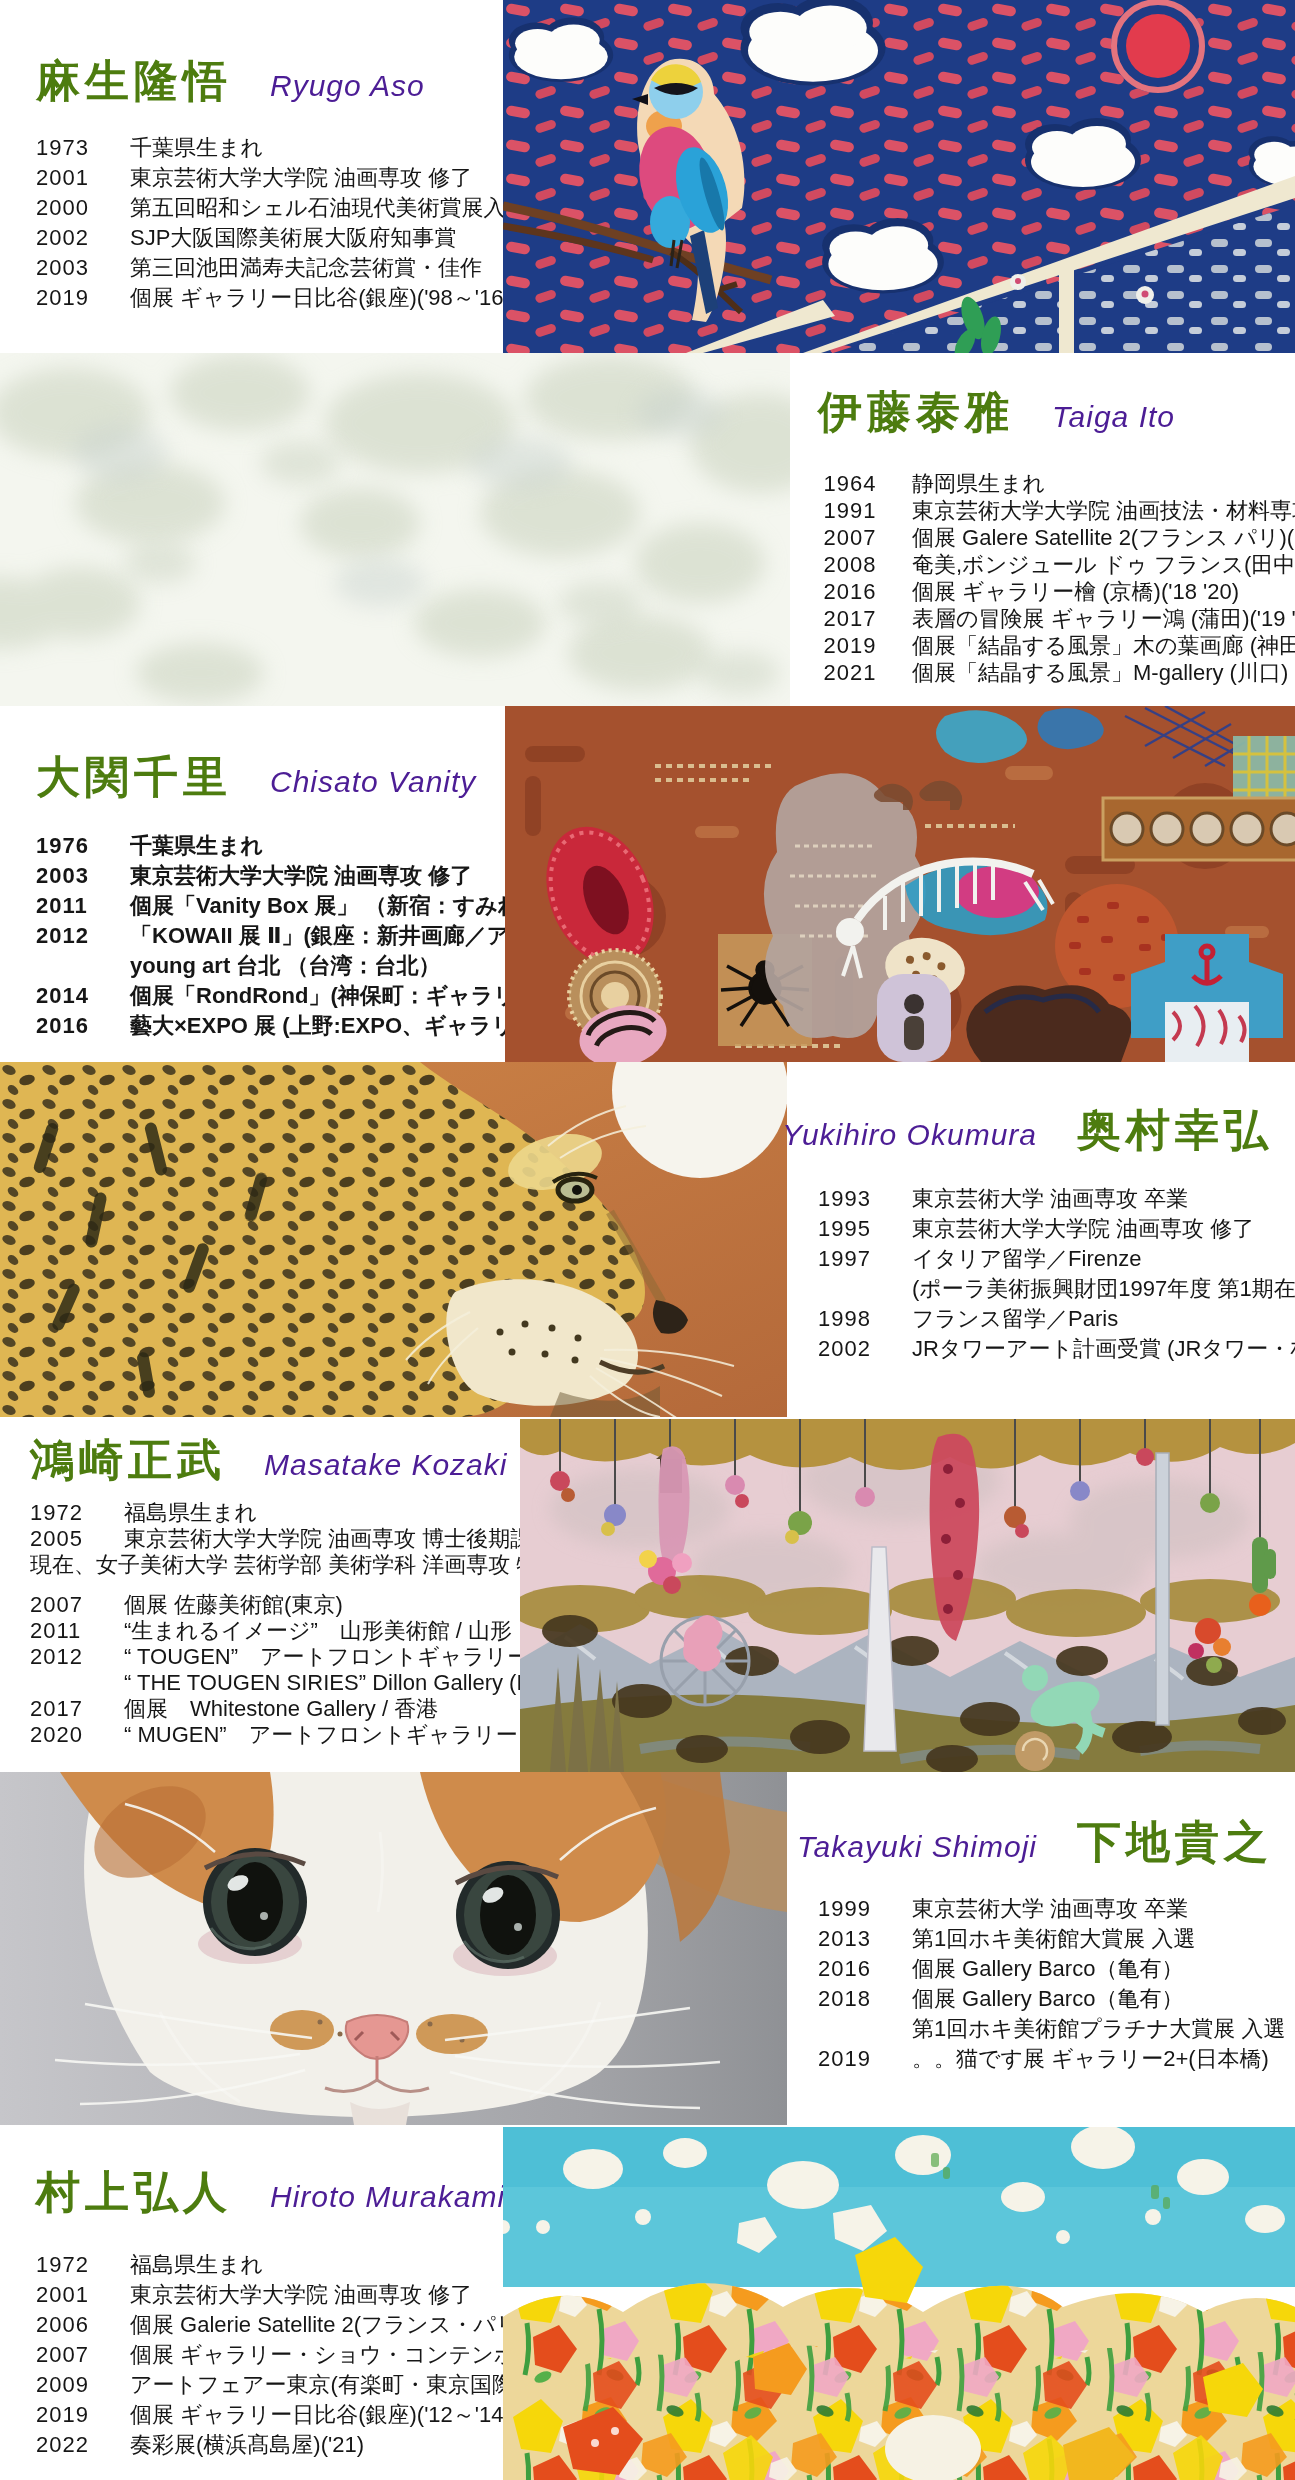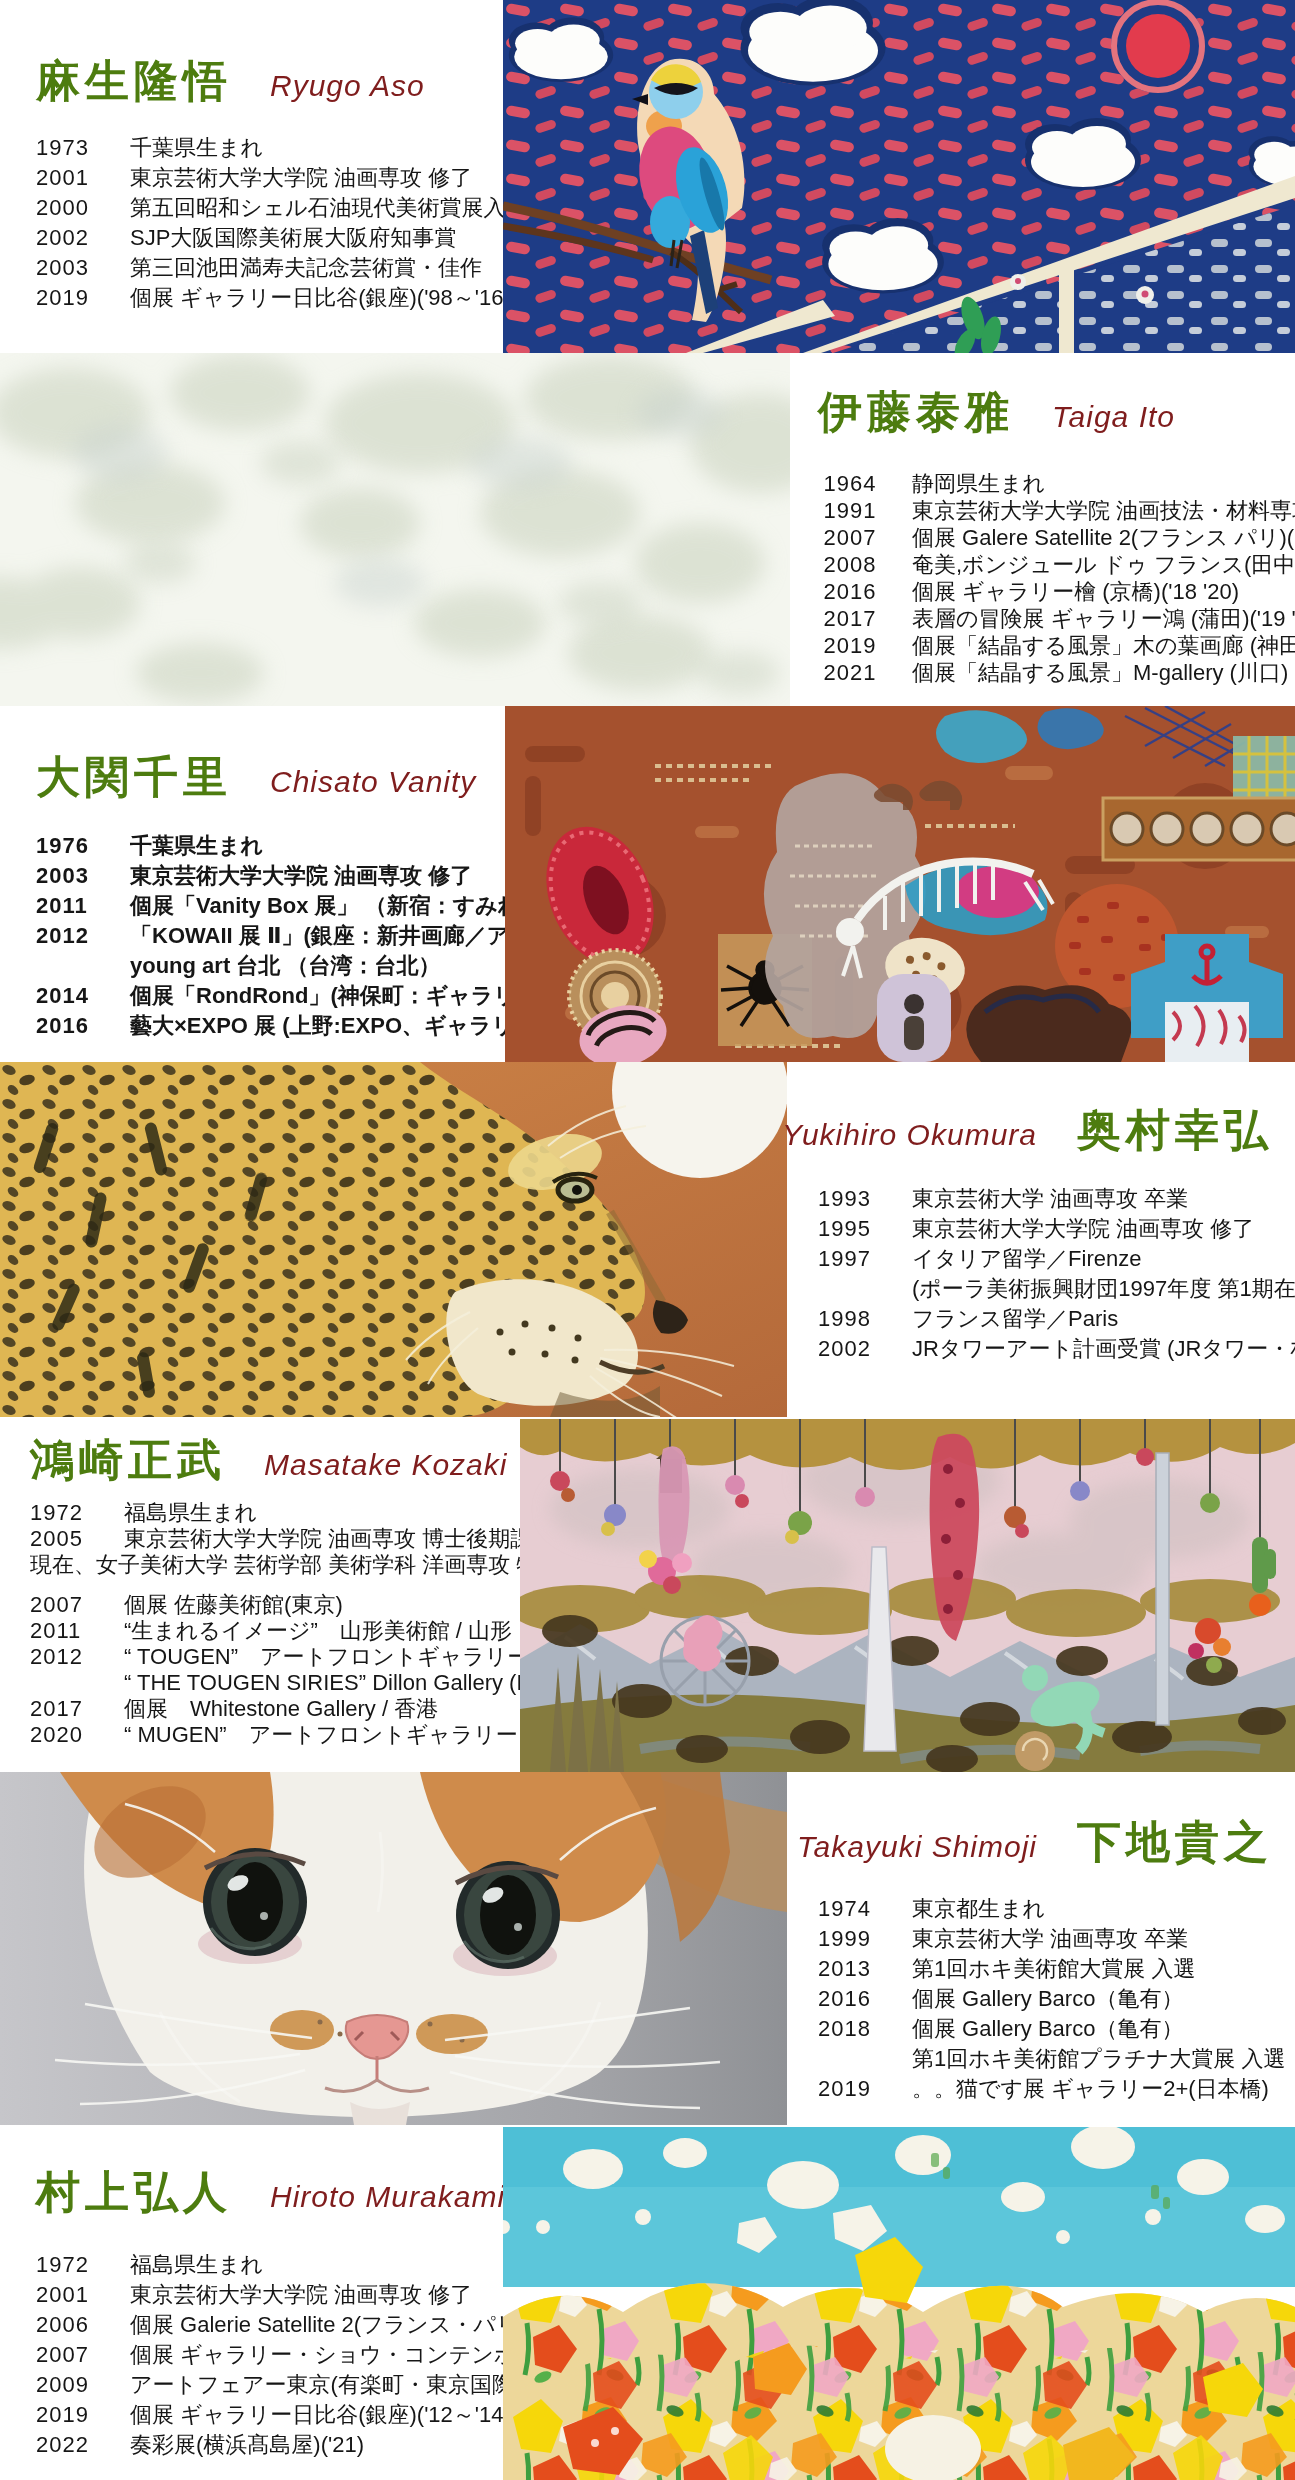--- a/index.html
+++ b/index.html
@@ -4,21 +4,21 @@
 <style>
   html,body{margin:0;padding:0;background:#ffffff;}
   .page{
     position:relative;width:1295px;height:2480px;background:#ffffff;overflow:hidden;
     font-family:"Liberation Sans","DejaVu Sans",sans-serif;color:#161616;
   }
   .tblock{position:absolute;box-sizing:border-box;}
   .name-row{display:flex;align-items:baseline;}
   .name-row.right{justify-content:flex-end;}
   .kanji{font-size:44px;font-weight:bold;letter-spacing:5px;color:#4d7c0f;white-space:nowrap;}
-  .romaji{font-size:30px;font-style:italic;letter-spacing:1px;color:#7f1d1d;white-space:nowrap;}
+  .romaji{font-size:30px;font-style:italic;letter-spacing:1px;color:#4c1d95;white-space:nowrap;}
   .name-row .romaji{margin-left:38px;}
   .name-row.right .romaji{margin-left:0;margin-right:40px;}
   .bio{font-size:22px;line-height:30px;}
   .bio.lh27{line-height:27px;text-align:center;}
   .bio.lh26{line-height:26px;}
   .bio-row{display:flex;}
   .bio-row.gap{margin-top:14px;}
   .year{width:64px;flex:none;letter-spacing:1px;white-space:nowrap;}
   .bio-row .desc{margin-left:30px;min-width:0;}
   .bio-row.full .desc{margin-left:0;}
@@ -899,26 +899,20 @@
       </g>
     </svg>
   </figure>
 
   <section class="tblock" style="left:787px;top:1772px;width:508px;height:356px;padding:41px 22px 0 31px;">
     <div class="name-row right">
       <span class="romaji">Takayuki Shimoji</span>
       <span class="kanji">下地貴之</span>
     </div>
     <div class="bio" style="margin-top:22px;">
-        <div class="bio-row">
-          <span class="year">1974</span>
-          <div class="desc">
-            <div>東京都生まれ</div>
-          </div>
-        </div>
         <div class="bio-row">
           <span class="year">1999</span>
           <div class="desc">
             <div>東京芸術大学 油画専攻 卒業</div>
           </div>
         </div>
         <div class="bio-row">
           <span class="year">2013</span>
           <div class="desc">
             <div>第1回ホキ美術館大賞展 入選</div>

